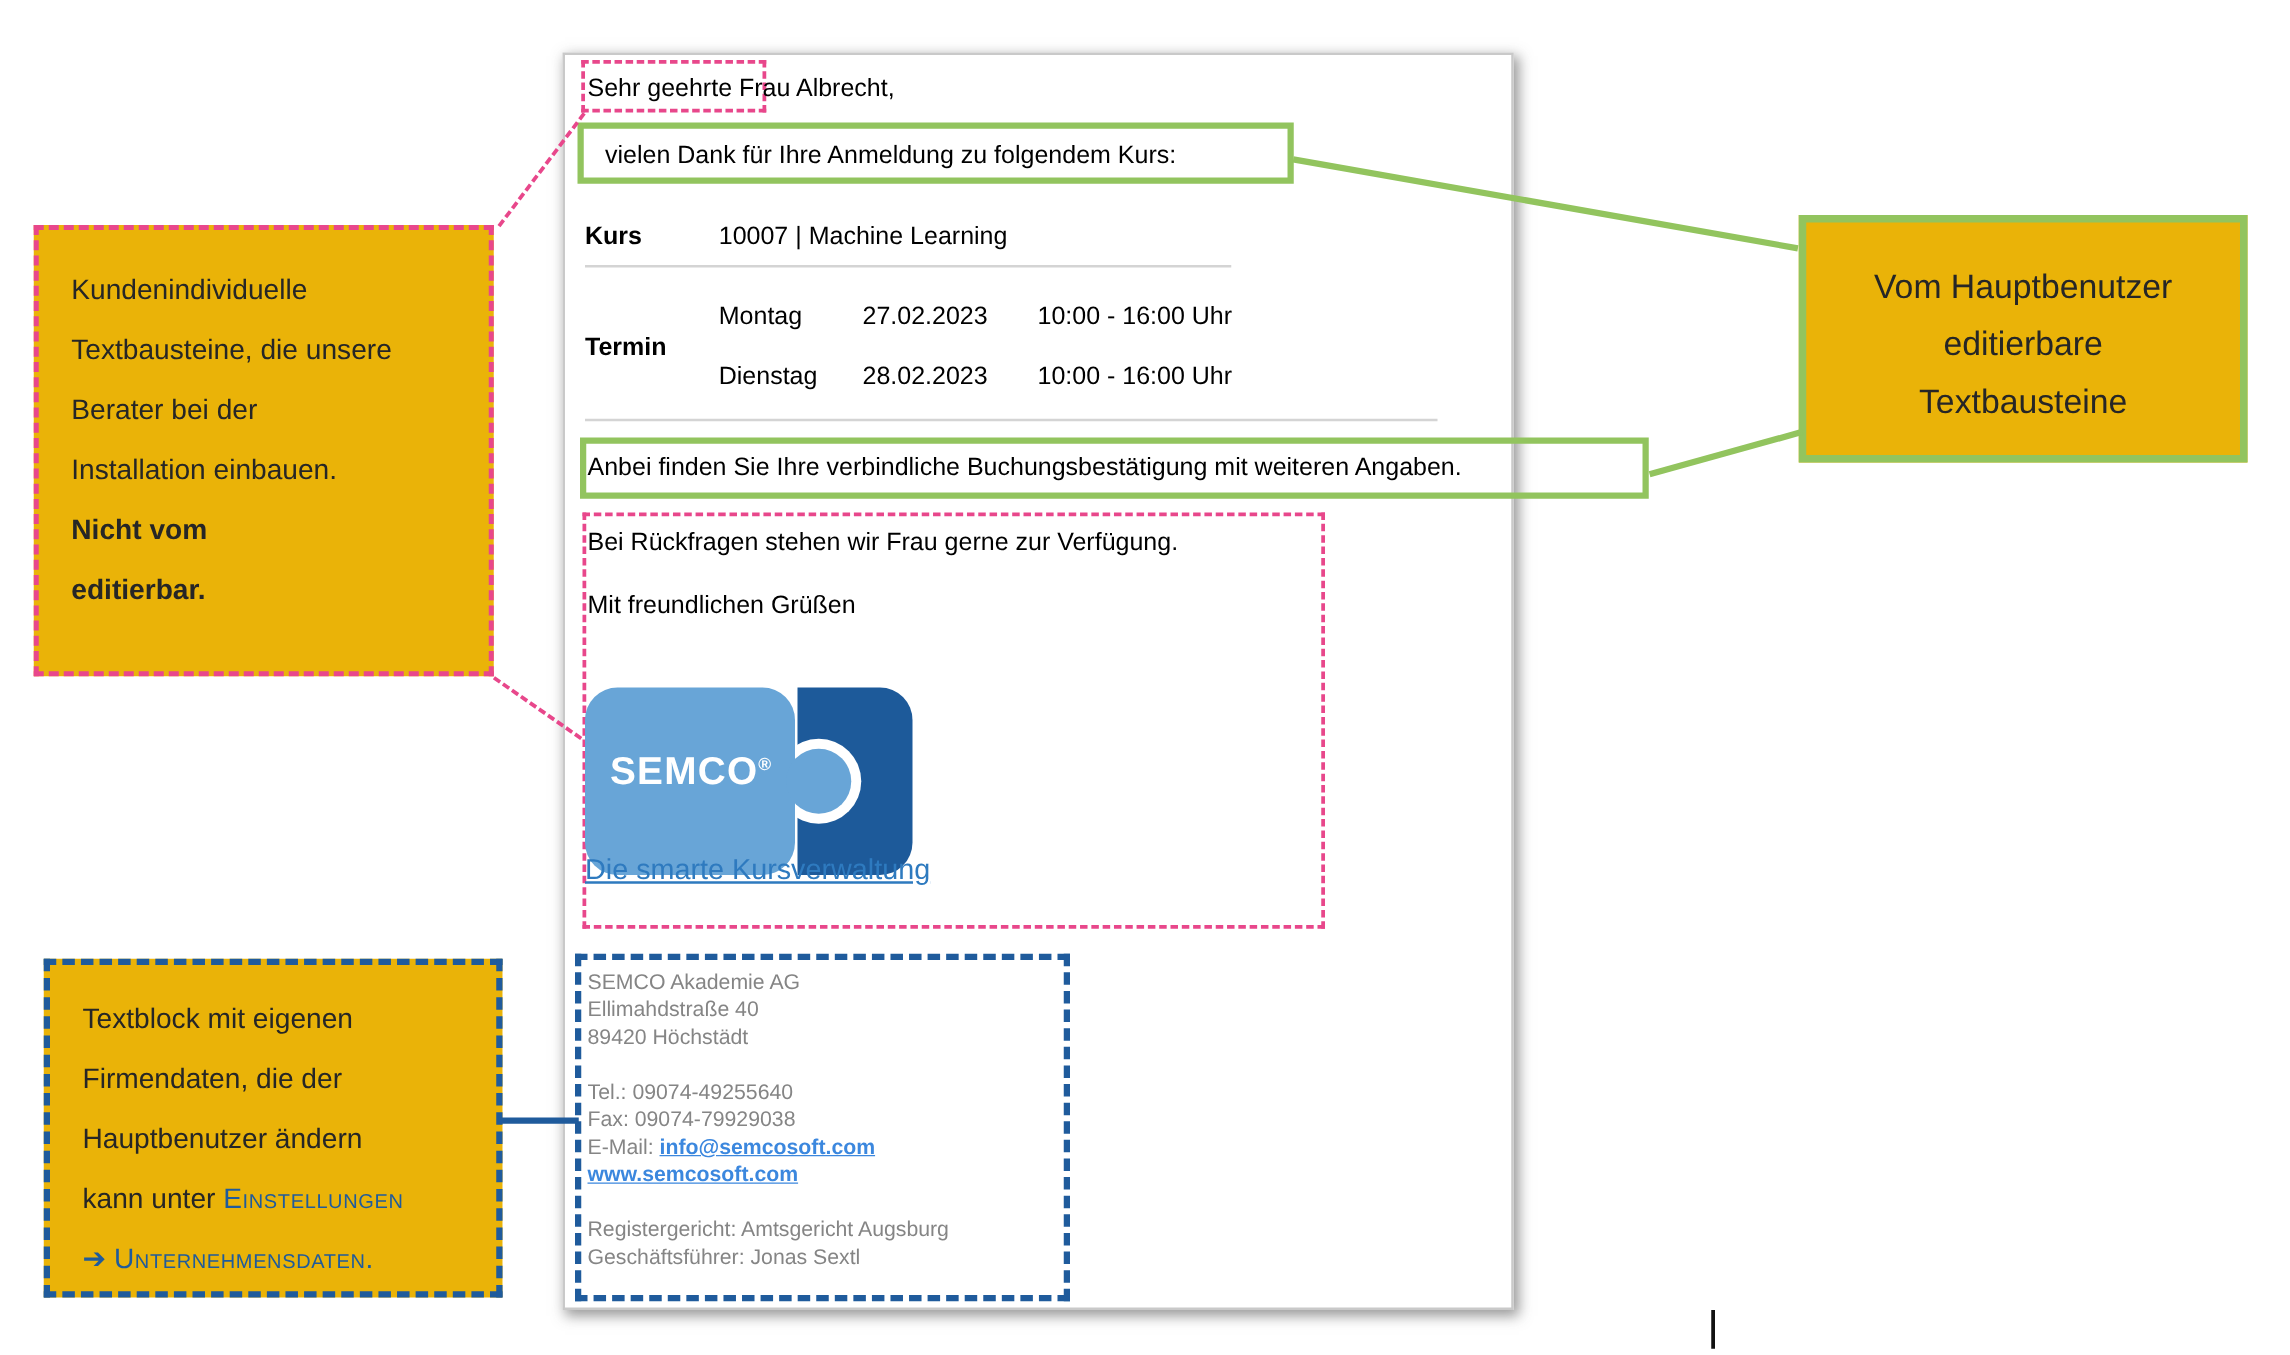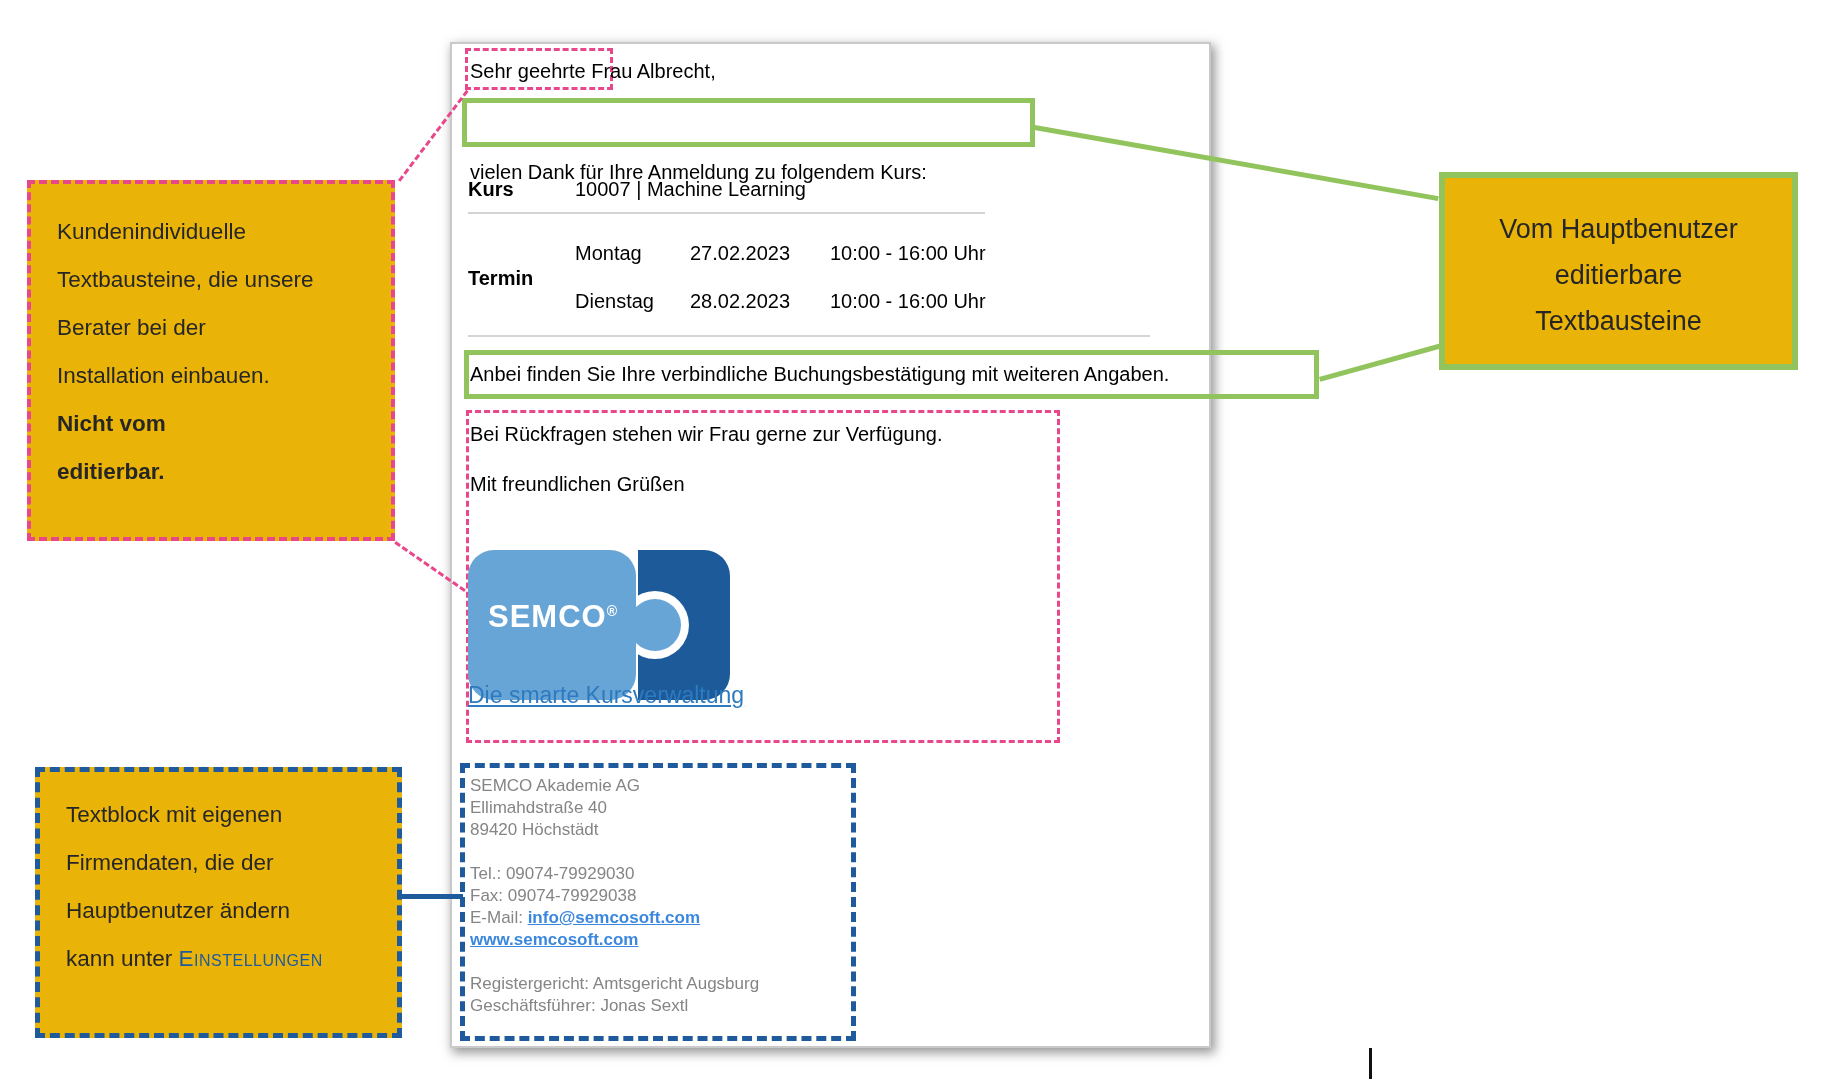--- a/index.html
+++ b/index.html
@@ -67,21 +67,21 @@
 <body>
 
 <div class="canvas">
 
   <div class="page">
 
     <div class="outline o-pink3" style="left:13px;top:4px;width:148px;height:42px;"></div>
     <div class="t" style="left:18px;top:16px;"><span>Sehr geehrte</span><span> Frau Albrecht,</span></div>
 
     <div class="outline o-green5" style="left:10px;top:54px;width:573px;height:49px;"></div>
-    <div class="t" style="left:18px;top:69px;margin-top:48px;">vielen Dank für Ihre Anmeldung zu folgendem Kurs:</div>
+    <div class="t" style="left:32px;top:69px;">vielen Dank für Ihre Anmeldung zu folgendem Kurs:</div>
 
     <div class="t bold" style="left:16px;top:134px;">Kurs</div>
     <div class="t" style="left:123px;top:134px;">10007 | Machine Learning</div>
     <div class="sep" style="left:16px;top:168px;width:517px;"></div>
 
     <div class="t" style="left:123px;top:198px;">Montag</div>
     <div class="t" style="left:238px;top:198px;">27.02.2023</div>
     <div class="t" style="left:378px;top:198px;">10:00 - 16:00 Uhr</div>
 
     <div class="t bold" style="left:16px;top:223px;">Termin</div>
@@ -107,21 +107,21 @@
       <div class="logo-text"><span>SEMCO</span><sup>®</sup></div>
     </div>
     <div class="tagline">Die smarte Kursverwaltung</div>
 
     <div class="outline o-blue5" style="left:8px;top:719px;width:396px;height:278px;"></div>
     <div class="signature">
       <div>SEMCO Akademie AG</div>
       <div>Ellimahdstraße 40</div>
       <div>89420 Höchstädt</div>
       <div class="gap"></div>
-      <div>Tel.: 09074-79929030</div>
+      <div>Tel.: 09074-49255640</div>
       <div>Fax: 09074-79929038</div>
       <div><span>E-Mail: </span><a>info@semcosoft.com</a></div>
       <div><a>www.semcosoft.com</a></div>
       <div class="gap"></div>
       <div>Registergericht: Amtsgericht Augsburg</div>
       <div>Geschäftsführer: Jonas Sextl</div>
     </div>
   </div>
 
   <div class="note pink-note">
@@ -131,20 +131,21 @@
     <div>Installation einbauen.</div>
     <div class="bold">Nicht vom</div>
     <div class="bold">editierbar.</div>
   </div>
 
   <div class="note blue-note">
     <div>Textblock mit eigenen</div>
     <div>Firmendaten, die der</div>
     <div>Hauptbenutzer ändern</div>
     <div><span>kann unter </span><span class="sc">Einstellungen</span></div>
+    <div><span class="arrow">➔ </span><span class="sc">Unternehmensdaten.</span></div>
   </div>
 
   <div class="note green-note">
     <div>Vom Hauptbenutzer</div>
     <div>editierbare</div>
     <div>Textbausteine</div>
   </div>
 
   <div class="conn conn-green" style="left:1035px;top:125px;width:410px;transform:rotate(10deg);"></div>
   <div class="conn conn-green" style="left:1319px;top:377px;width:127px;transform:rotate(-15.5deg);"></div>

